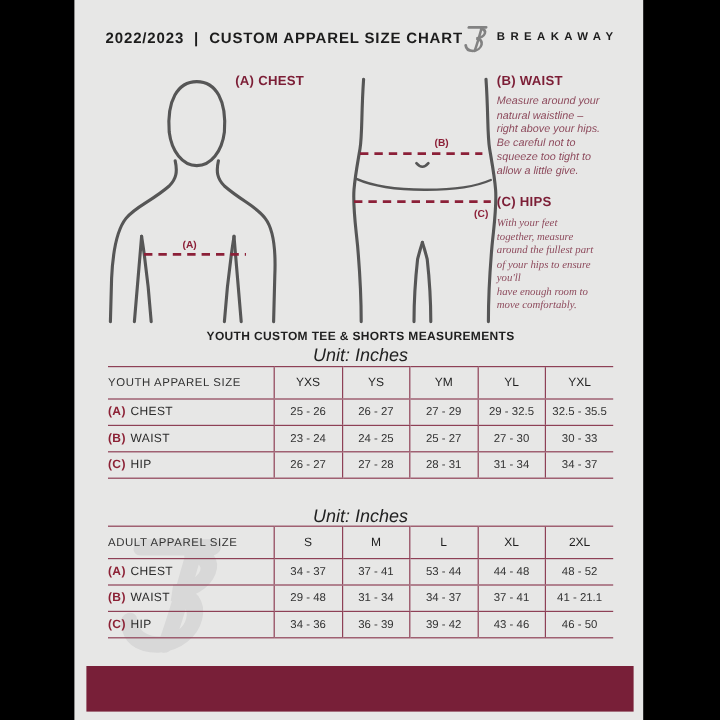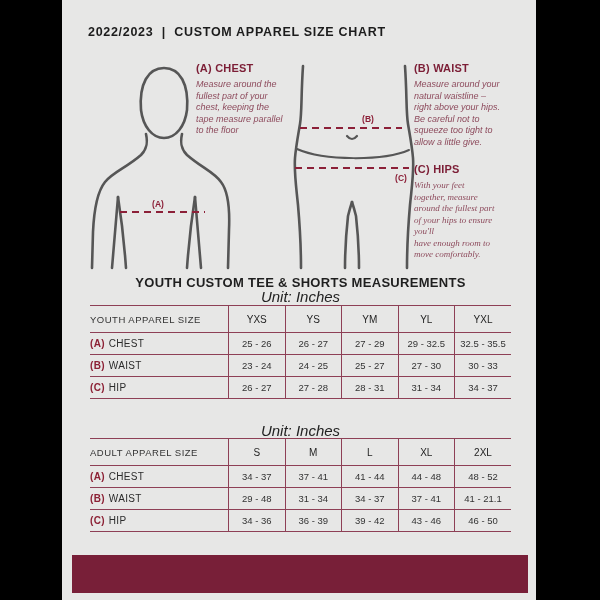--- a/index.html
+++ b/index.html
@@ -39,21 +39,21 @@
   }
   .g-chest-h { left: 134px; top: 62px; }
   .g-chest-b { left: 134px; top: 79px; }
   .g-waist-h { left: 352px; top: 62px; }
   .g-waist-b { left: 352px; top: 79px; }
   .g-hips-h  { left: 352px; top: 163px; }
   .g-hips-b  { left: 352px; top: 180px; font-family: Liberation Serif, serif; }
   
   .tbl-title {
     position: absolute; left: 28px; width: 421px; text-align: center;
-    font-size: 13px; font-weight: bold; color: #1f1f1f; letter-spacing: 0.3px;
+    font-size: 10px; font-weight: bold; color: #1f1f1f; letter-spacing: 0.3px;
   }
   .tbl-unit {
     position: absolute; left: 28px; width: 421px; text-align: center;
     font-size: 15px; font-weight: normal; font-style: italic; color: #222;
   }
   .size-table {
     position: absolute; left: 28px; width: 421px;
     border-collapse: collapse; table-layout: fixed;
   }
   .size-table th, .size-table td {
@@ -86,20 +86,33 @@
     width: 456px; height: 38px; background: #781f38;
   }
 </style>
 </head>
 <body>
 
 <div class="stage">
   <div class="page">
 
     <div class="doc-title">2022/2023  |  CUSTOM APPAREL SIZE CHART</div>
+    <div class="brand">
+      <svg width="30" height="28" viewBox="0 0 60 64">
+        <symbol id="bk-logo" viewBox="0 0 60 64">
+          <g transform="skewX(-10) translate(10,2)" fill="none" stroke-linecap="round">
+            <path d="M12 9 H45"></path>
+            <path d="M37 9 C35 24 34 40 31 54"></path>
+            <path d="M36 12 C49 13 48 28 30 30 C47 31 46 53 28 54 C19 54 14 50 12 43"></path>
+          </g>
+        </symbol>
+        <use href="#bk-logo" width="60" height="64" stroke="#828282" stroke-width="5"></use>
+      </svg>
+      <span class="brand-name">BREAKAWAY</span>
+    </div>
 
     <svg class="watermark" width="108" height="128" viewBox="0 0 60 64">
       <use href="#bk-logo" width="60" height="64" stroke="#d8d8d8" stroke-width="7.5"></use>
     </svg>
 
     <svg class="figure-svg" width="474" height="215" viewBox="0 55 474 215">
       <g fill="none" stroke="#565656" stroke-width="2.6" stroke-linecap="round">
         <path d="M 79,110 C 77,84 86,68 102,68 C 118,68 127,84 125,110 C 123,126 114,138 102,138 C 90,138 81,126 79,110 Z"></path>
         <path d="M 84,134 C 86,143 85,149 79,155 C 64,168 51,172 43,182 C 35,192 32,210 31,232 L 30,268"></path>
         <path d="M 120,134 C 118,143 119,149 125,155 C 140,168 152,172 159,182 C 166,191 168,207 167,230 L 166,268"></path>
@@ -122,25 +135,20 @@
         <line x1="233" y1="168" x2="347" y2="168"></line>
       </g>
       <g font-family="Liberation Sans, sans-serif" font-size="8.5" font-weight="bold" fill="#8c2038" text-anchor="middle">
         <text x="96" y="207">(A)</text>
         <text x="306" y="122">(B)</text>
         <text x="339" y="181">(C)</text>
       </g>
     </svg>
 
     <div class="guide-heading g-chest-h">(A) CHEST</div>
-    <div class="guide-body g-chest-b">Measure around the
-fullest part of your
-chest, keeping the
-tape measure parallel
-to the floor</div>
     <div class="guide-heading g-waist-h">(B) WAIST</div>
     <div class="guide-body g-waist-b">Measure around your
 natural waistline –
 right above your hips.
 Be careful not to
 squeeze too tight to
 allow a little give.</div>
     <div class="guide-heading g-hips-h">(C) HIPS</div>
     <div class="guide-body g-hips-b">With your feet
 together, measure
@@ -197,21 +205,21 @@
         <th class="hdr-size">S</th>
         <th class="hdr-size">M</th>
         <th class="hdr-size">L</th>
         <th class="hdr-size">XL</th>
         <th class="hdr-size">2XL</th>
       </tr>
       <tr>
         <td class="row-label"><span class="pfx">(A)</span><span>CHEST</span></td>
         <td class="val-cell">34 - 37</td>
         <td class="val-cell">37 - 41</td>
-        <td class="val-cell">41 - 44</td>
+        <td class="val-cell">53 - 44</td>
         <td class="val-cell">44 - 48</td>
         <td class="val-cell">48 - 52</td>
       </tr>
       <tr>
         <td class="row-label"><span class="pfx">(B)</span><span>WAIST</span></td>
         <td class="val-cell">29 - 48</td>
         <td class="val-cell">31 - 34</td>
         <td class="val-cell">34 - 37</td>
         <td class="val-cell">37 - 41</td>
         <td class="val-cell">41 - 21.1</td>

